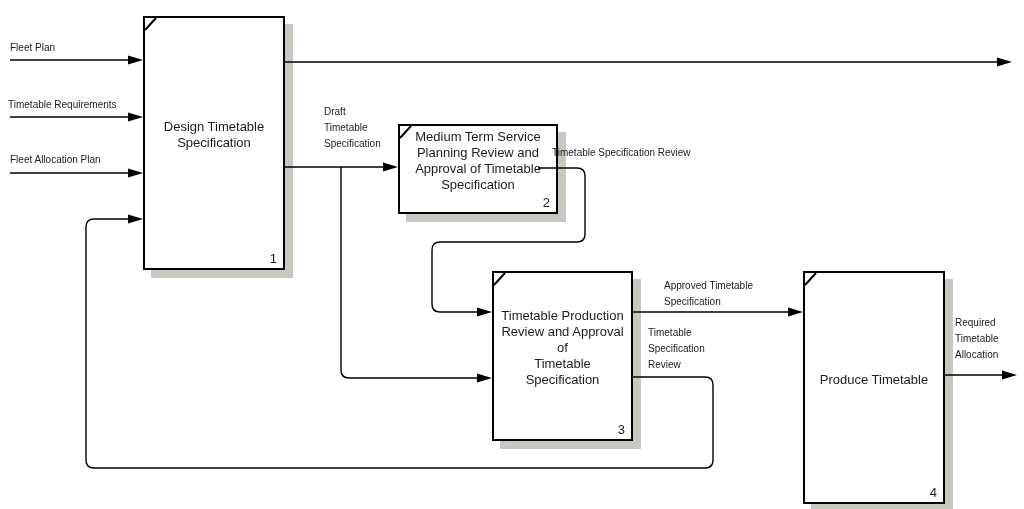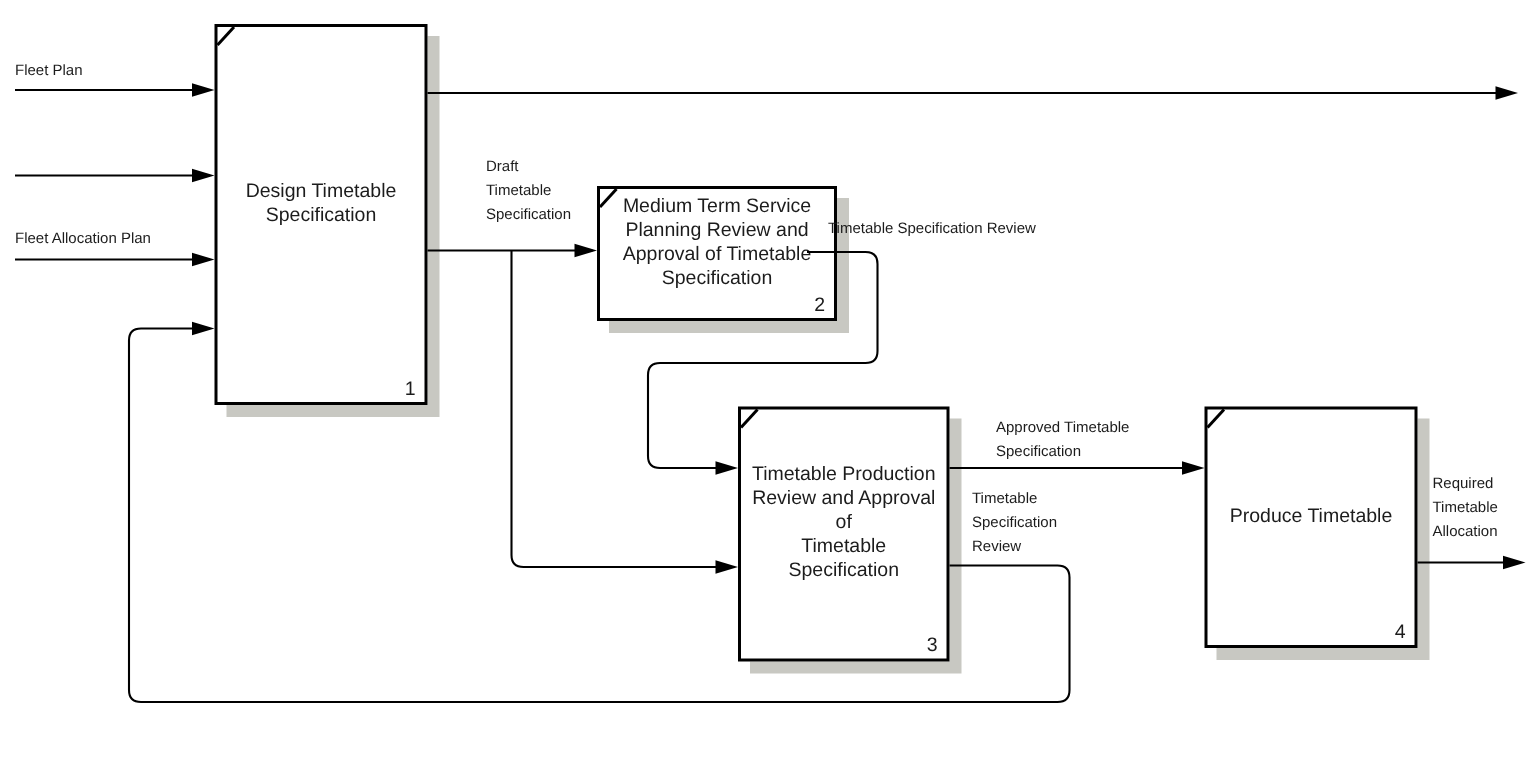--- a/index.html
+++ b/index.html
@@ -82,29 +82,30 @@
   <div class="pbox" style="left:492px;top:271px;width:141px;height:170px;">
     <svg class="fold" width="16" height="16" viewBox="0 0 16 16">
         <path d="M1,13 L12,1" stroke="#000" stroke-width="2" fill="none"></path>
       </svg>
     <span>Timetable Production
 Review and Approval of
 Timetable Specification</span>
     <span class="boxnum">3</span>
   </div>
 
-  <div class="pbox" style="left:803px;top:271px;width:142px;height:161px;">
+  <div class="pbox" style="left:803px;top:271px;width:142px;height:233px;">
     <svg class="fold" width="16" height="16" viewBox="0 0 16 16">
         <path d="M1,13 L12,1" stroke="#000" stroke-width="2" fill="none"></path>
       </svg>
     <span>Produce Timetable</span>
     <span class="boxnum">4</span>
   </div>
 
   <div class="lbl" style="left:10px;top:40px;">Fleet Plan</div>
+  <div class="lbl" style="left:8px;top:97px;">Timetable Requirements</div>
   <div class="lbl" style="left:10px;top:152px;">Fleet Allocation Plan</div>
   <div class="lbl" style="left:298px;top:104px;margin-left:26px;">Draft
 Timetable
 Specification</div>
   <div class="lbl" style="left:552px;top:145px;">Timetable Specification Review</div>
   <div class="lbl" style="left:664px;top:278px;">Approved Timetable
 Specification</div>
   <div class="lbl" style="left:648px;top:325px;">Timetable
 Specification
 Review</div>

